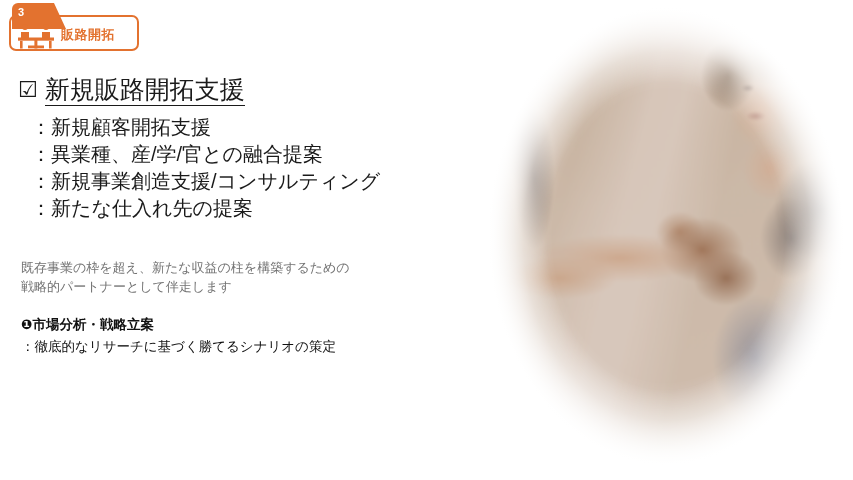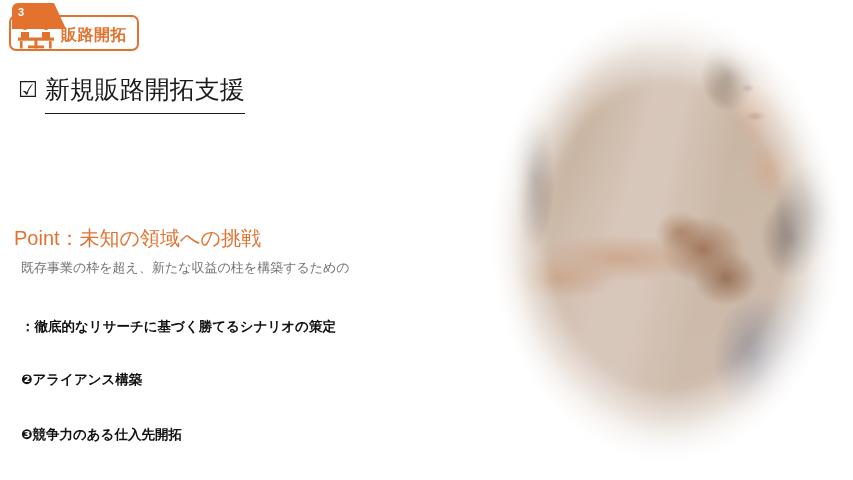--- a/index.html
+++ b/index.html
@@ -125,21 +125,21 @@
     position: absolute;
     left: 9px;
     top: 20px;
     width: 36px;
     height: 26px;
   }
   .badge-title {
     position: absolute;
     left: 52px;
     top: 20px;
-    font-size: 16px;
+    font-size: 13px;
     font-weight: bold;
     color: #E3722F;
     letter-spacing: 0.5px;
     line-height: 24px;
     white-space: nowrap;
   }
 
   
   .heading {
     position: absolute;
@@ -150,21 +150,21 @@
     line-height: 34px;
     white-space: nowrap;
   }
   .heading .check {
     font-size: 22px;
     margin-right: 7px;
     vertical-align: 1px;
   }
   .heading .htext {
     border-bottom: 1.6px solid #1a1a1a;
-    padding-bottom: 10px;
+    padding-bottom: 2px;
     margin-top: 44px;
   }
 
   
   .bullets {
     position: absolute;
     left: 31px;
     top: 114px;
     font-size: 20px;
     color: #1a1a1a;
@@ -202,21 +202,20 @@
     color: #111111;
     line-height: 20px;
   }
   .num-block .nb-title {
     font-weight: bold;
     white-space: nowrap;
   }
   .num-block .nb-body {
     white-space: nowrap;
     margin-top: 2px;
-    font-weight: bold;
   }
   .nb1 { top: 315px; }
   .nb2 { top: 370px; }
   .nb3 { top: 425px; }
 </style>
 </head>
 <body>
 
 <div id="slide">
 
@@ -244,32 +243,37 @@
         </g>
       </svg>
     </div>
     <div class="badge-title">販路開拓</div>
   </div>
 
   <div class="heading">
     <span class="check">☑</span><span class="htext">新規販路開拓支援</span>
   </div>
 
-
-  <div class="point-line">Point：未知の領域への挑戦</div>
+  <div class="bullets">
+    <div>：新規顧客開拓支援</div>
+    <div>：異業種、産/学/官との融合提案</div>
+    <div>：新規事業創造支援/コンサルティング</div>
+    <div>：新たな仕入れ先の提案</div>
+  </div>
+
 
   <div class="desc">
     <div>既存事業の枠を超え、新たな収益の柱を構築するための</div>
+    <div>戦略的パートナーとして伴走します</div>
   </div>
 
   <div class="num-block nb1">
+    <div class="nb-title">❶市場分析・戦略立案</div>
     <div class="nb-body">：徹底的なリサーチに基づく勝てるシナリオの策定</div>
   </div>
 
   <div class="num-block nb2">
-    <div class="nb-title">❷アライアンス構築</div>
   </div>
 
   <div class="num-block nb3">
-    <div class="nb-title">❸競争力のある仕入先開拓</div>
   </div>
 
 </div>
 
 </body></html>

